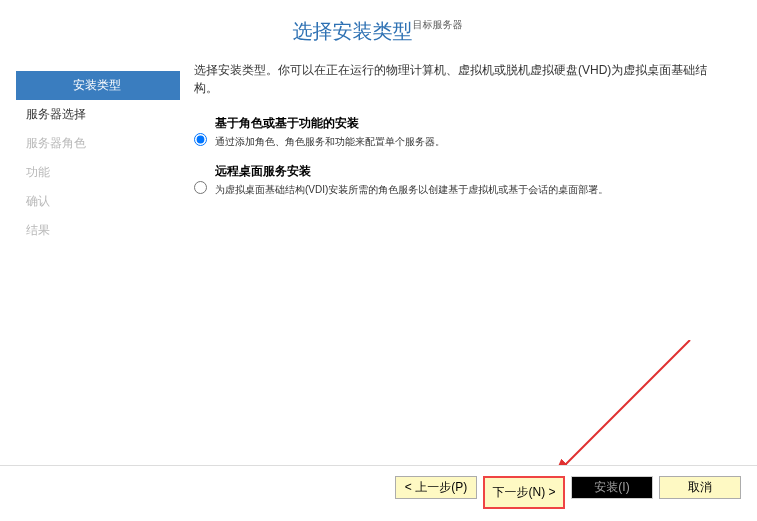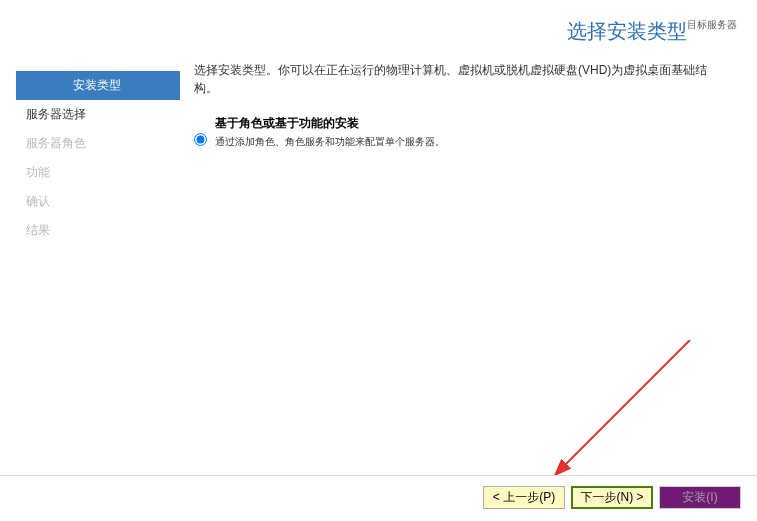--- a/index.html
+++ b/index.html
@@ -12,21 +12,21 @@
       font-size: 12px;
       background: #fff;
       width: 757px;
       height: 521px;
       position: relative;
       overflow: hidden;
     }
     .header {
       padding: 18px 20px 10px 18px;
       display: flex;
-      justify-content: flex-end;
+      justify-content: center;
       align-items: flex-start;
     }
     .page-title {
       color: #2e71b3;
       font-size: 20px;
       font-weight: 300;
     }
     .target-info {
       text-align: right;
       font-size: 10px;
@@ -112,28 +112,28 @@
       height: 23px;
       font-size: 12px;
       font-family: inherit;
       background: #fef9c3;
       border: 1px solid #acacac;
       cursor: pointer;
       padding: 0 8px;
     }
     .btn:disabled {
       color: #a0a0a0;
-      background: #701a75;
+      background: #000000;
       border-color: #cfcfcf;
       cursor: default;
     }
     .btn.highlighted {
-      border: 2px solid #4d7c0f;
+      border: 2px solid #ef4444;
       padding: 0 7px;
-      height: 23px;
+      height: 33px;
     }
     .arrow-overlay {
       position: absolute;
       pointer-events: none;
       left: 520px;
       top: 340px;
       width: 200px;
       height: 160px;
     }
   </style>
@@ -163,29 +163,39 @@
     <div class="option-group">
       <div class="radio-wrap">
         <input type="radio" name="installtype" checked="" style="">
       </div>
       <div class="option-text">
         <div class="option-title">基于角色或基于功能的安装</div>
         <div class="option-desc">通过添加角色、角色服务和功能来配置单个服务器。</div>
       </div>
     </div>
 
+    <div class="option-group">
+      <div class="radio-wrap">
+        <input type="radio" name="installtype" style="">
+      </div>
+      <div class="option-text">
+        <div class="option-title">远程桌面服务安装</div>
+        <div class="option-desc">为虚拟桌面基础结构(VDI)安装所需的角色服务以创建基于虚拟机或基于会话的桌面部署。</div>
+      </div>
+    </div>
   </div>
 </div>
 
 <svg class="arrow-overlay" viewBox="0 0 200 160">
   <defs>
     <marker id="arrowhead" markerWidth="9" markerHeight="7" refX="8" refY="3.5" orient="auto">
       <polygon points="0 0, 9 3.5, 0 7" fill="#e03030"></polygon>
     </marker>
   </defs>
   <line x1="170" y1="0" x2="35" y2="135" stroke="#e03030" stroke-width="2" marker-end="url(#arrowhead)"></line>
 </svg>
 
 <div class="footer">
   <button class="btn">&lt; 上一步(P)</button>
   <button class="btn highlighted">下一步(N) &gt;</button>
   <button class="btn" disabled="">安装(I)</button>
+  <button class="btn">取消</button>
 </div>
 
 </body></html>

